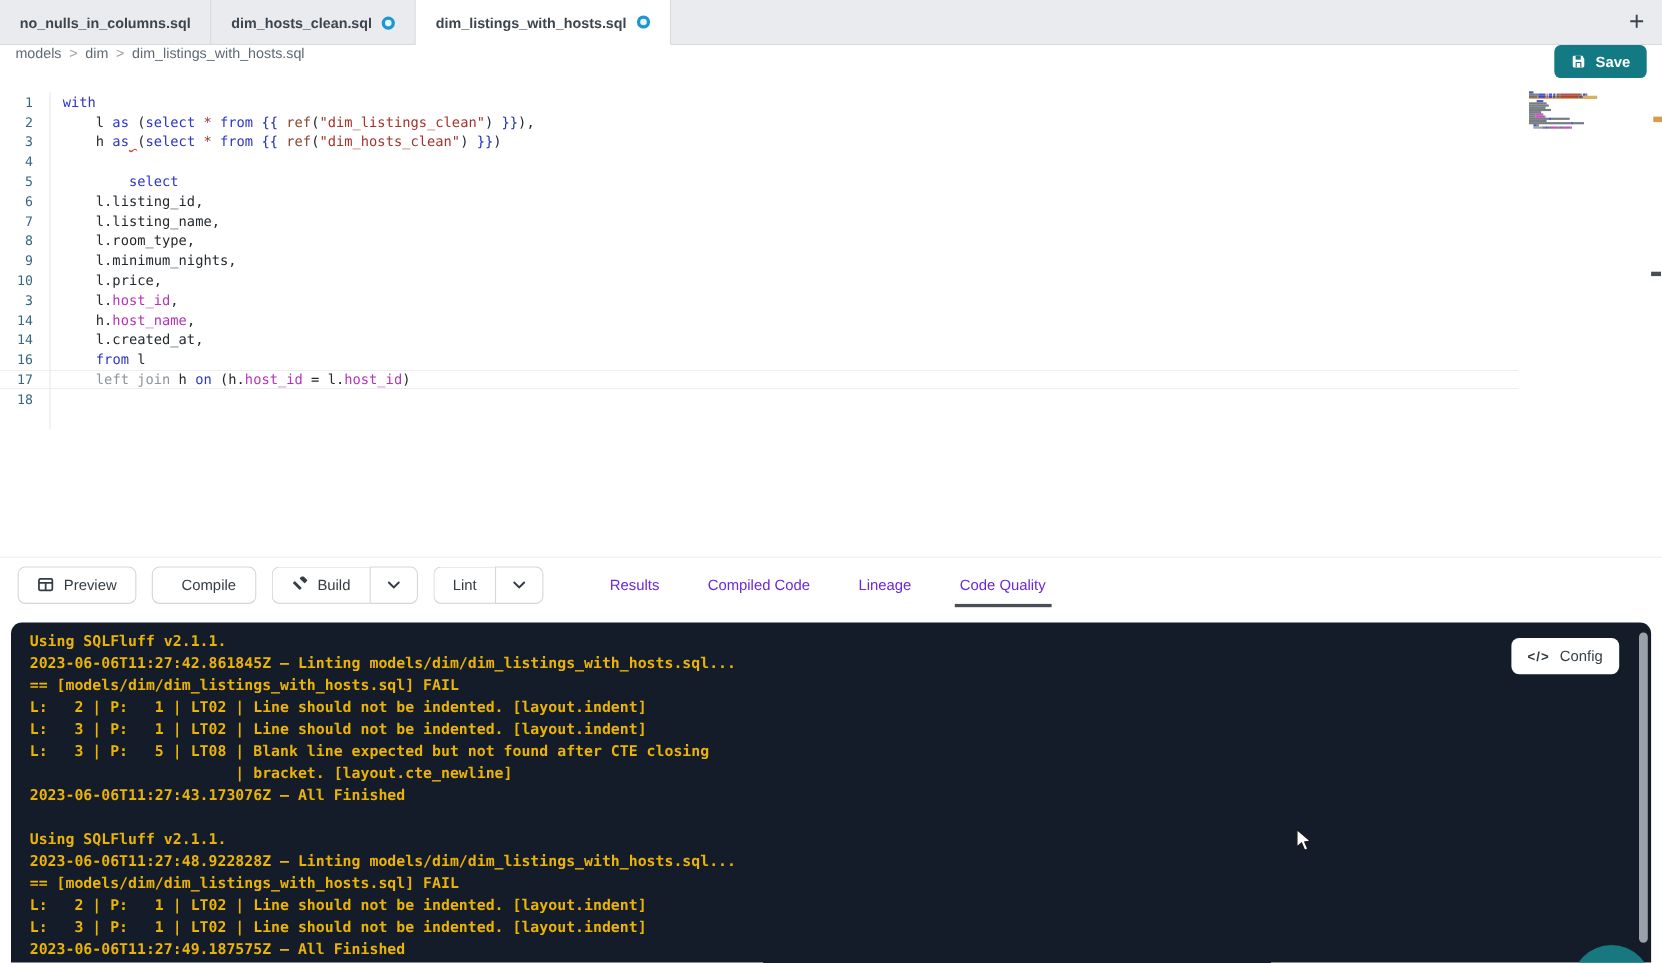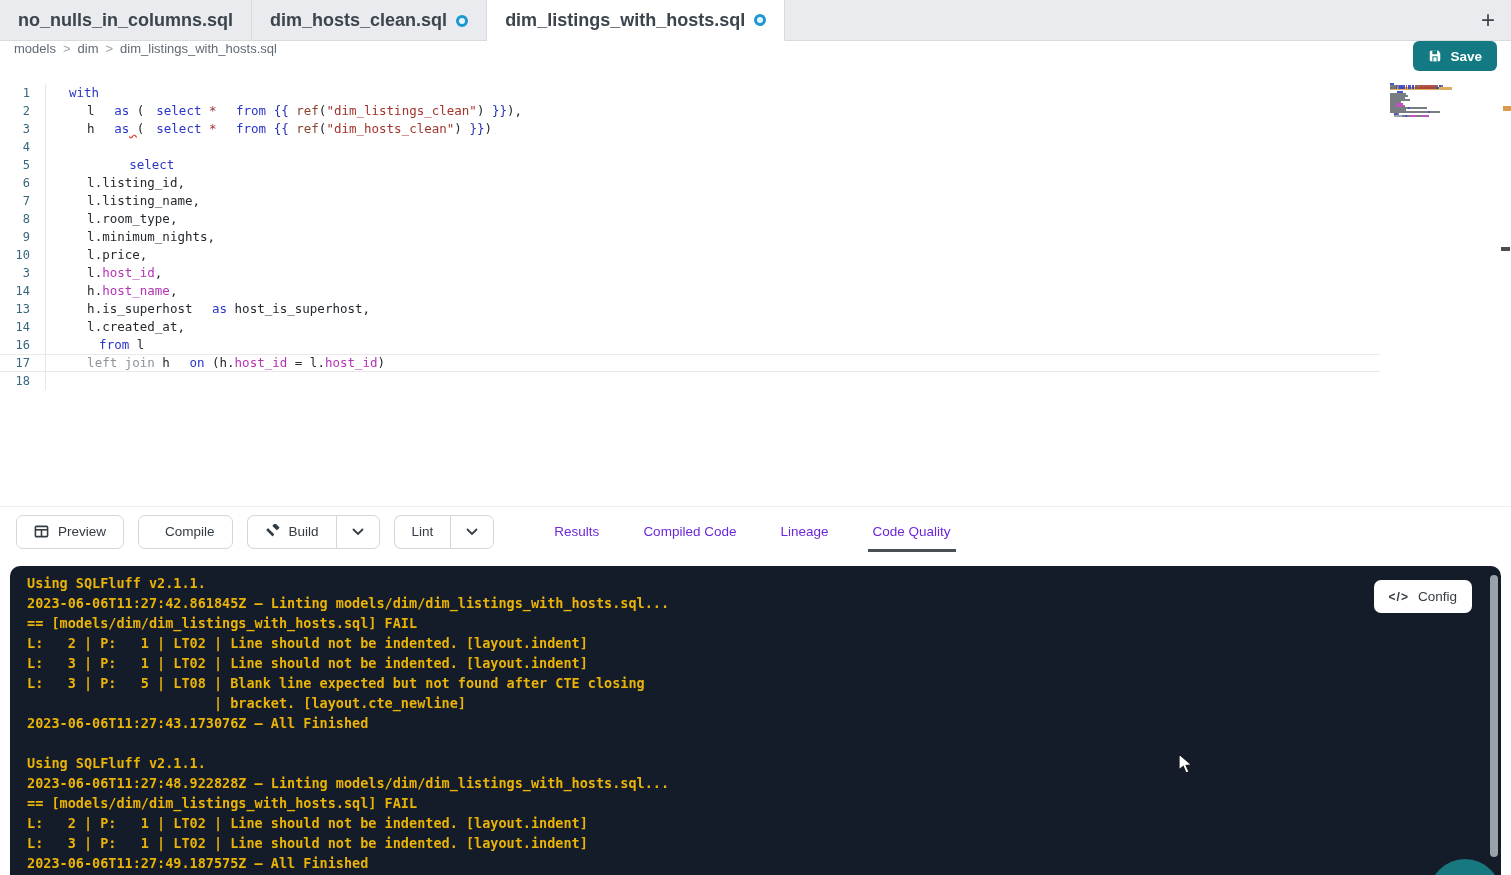--- a/index.html
+++ b/index.html
@@ -4,21 +4,21 @@
 <style>
   * { margin:0; padding:0; box-sizing:border-box; }
   body { background:#fff; }
   .app { position:relative; width:1511px; height:875px; overflow:hidden;
          font-family:"Liberation Sans", sans-serif; background:#fff; }
 
   
   .tabbar { position:absolute; top:0; left:0; right:0; height:41px;
             background:#e9ebee; border-bottom:1px solid #d8dbde; display:flex; }
   .tab { height:41px; display:flex; align-items:center; gap:9px; padding:0 18px;
-         border-right:1px solid #d8dbde; font-size:18px; font-weight:700;
+         border-right:1px solid #d8dbde; font-size:13px; font-weight:700;
          color:#3c444d; cursor:pointer; }
   .tab.active { background:#fff; border-bottom:1px solid #fff; }
   .dot { width:12px; height:12px; border-radius:50%;
          border:3.5px solid var(--dot); background:#e8f6fc; flex:none; }
   .newtab { margin-left:auto; align-self:center; margin-right:16px;
             font-size:24px; font-weight:300; color:#3c444d; cursor:pointer; line-height:1; }
 
   
   .crumbrow { position:absolute; top:41px; left:0; right:0; height:38px; background:#fff;
               display:flex; align-items:flex-start; padding:0 14px; }
@@ -31,21 +31,21 @@
   
   .editor { position:absolute; top:79px; left:0; right:0; height:427px; background:#fff; }
   .indent-guide { position:absolute; left:45px; top:5px; width:1px; height:306px; background:#e5e7e9; }
   .lines { position:absolute; top:5px; left:0; width:1380px; }
   .row { display:flex; height:18px; line-height:18px;
          font-family:"DejaVu Sans Mono", monospace; font-size:12.5px; white-space:pre; }
   .row.active { box-shadow: inset 0 1px #e9e9e9, inset 0 -1px #e9e9e9; }
   .ln { width:30px; text-align:right; color:var(--gutter); font-size:12px; flex:none;
         font-family:"DejaVu Sans Mono", monospace; }
   .codetext { margin-left:27px; color:#24292e; }
-  .tok-kw    { color:var(--tok-kw);margin-left:12px; }
+  .tok-kw    { color:var(--tok-kw); }
   .tok-star  { color:var(--tok-star); }
   .tok-brace { color:var(--tok-brace); }
   .tok-ref   { color:var(--tok-ref); }
   .tok-str   { color:var(--tok-str); }
   .tok-field { color:var(--tok-field); }
   .tok-dim   { color:var(--tok-dim); }
   .tok-err   { text-decoration:underline wavy #d9453a; text-decoration-skip-ink:none; }
 
   .minimap { position:absolute; top:4px; left:1390px; width:58px; cursor:pointer; }
   .mini-row { height:2px; display:flex; position:relative; }
@@ -136,21 +136,20 @@
         <div class="row"><span class="ln">3</span><span class="codetext"><span>    h </span><span class="tok-kw">as</span><span class="tok-err">&nbsp;</span><span>(</span><span class="tok-kw">select</span><span> </span><span class="tok-star">*</span><span> </span><span class="tok-kw">from</span><span> </span><span class="tok-brace">{{</span><span> </span><span class="tok-ref">ref</span><span>(</span><span class="tok-str">"dim_hosts_clean"</span><span>)</span><span> </span><span class="tok-brace">}}</span><span>)</span></span></div>
         <div class="row"><span class="ln">4</span><span class="codetext"></span></div>
         <div class="row"><span class="ln">5</span><span class="codetext"><span>        </span><span class="tok-kw">select</span></span></div>
         <div class="row"><span class="ln">6</span><span class="codetext"><span>    l.listing_id,</span></span></div>
         <div class="row"><span class="ln">7</span><span class="codetext"><span>    l.listing_name,</span></span></div>
         <div class="row"><span class="ln">8</span><span class="codetext"><span>    l.room_type,</span></span></div>
         <div class="row"><span class="ln">9</span><span class="codetext"><span>    l.minimum_nights,</span></span></div>
         <div class="row"><span class="ln">10</span><span class="codetext"><span>    l.price,</span></span></div>
         <div class="row"><span class="ln">3</span><span class="codetext"><span>    l.</span><span class="tok-field">host_id</span><span>,</span></span></div>
         <div class="row"><span class="ln">14</span><span class="codetext"><span>    h.</span><span class="tok-field">host_name</span><span>,</span></span></div>
-        <div class="row"><span class="ln">13</span><span class="codetext"><span>    h.is_superhost </span><span class="tok-kw">as</span><span> host_is_superhost,</span></span></div>
         <div class="row"><span class="ln">14</span><span class="codetext"><span>    l.created_at,</span></span></div>
         <div class="row"><span class="ln">16</span><span class="codetext"><span>    </span><span class="tok-kw">from</span><span> l</span></span></div>
         <div class="row active"><span class="ln">17</span><span class="codetext"><span>    </span><span class="tok-dim">left join</span><span> h </span><span class="tok-kw">on</span><span> (h.</span><span class="tok-field">host_id</span><span> = l.</span><span class="tok-field">host_id</span><span>)</span></span></div>
         <div class="row"><span class="ln">18</span><span class="codetext"></span></div>
       </div>
     <div class="minimap">
         <div class="mini-row">
           <span class="mini-seg" style="width: 3.72px; background: var(--tok-kw); z-index: 1;"></span>
         </div>
         <div class="mini-row">

